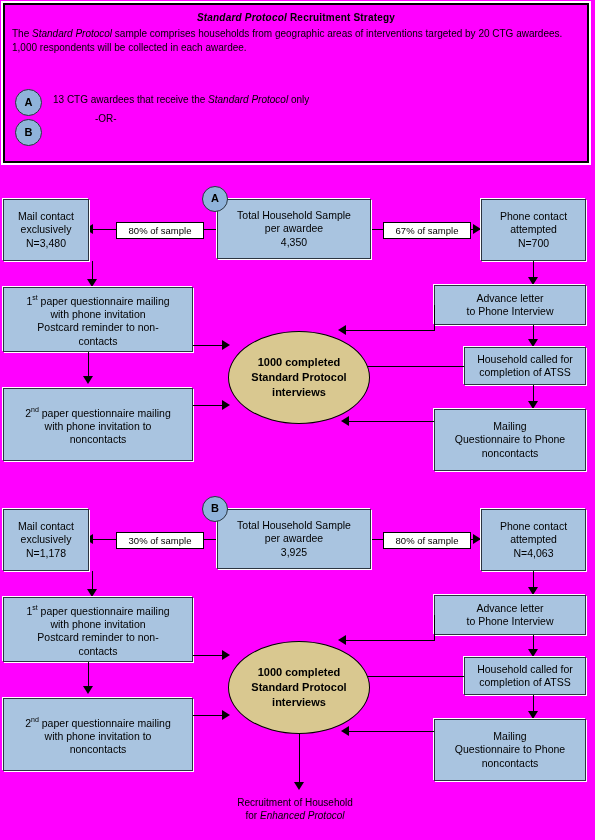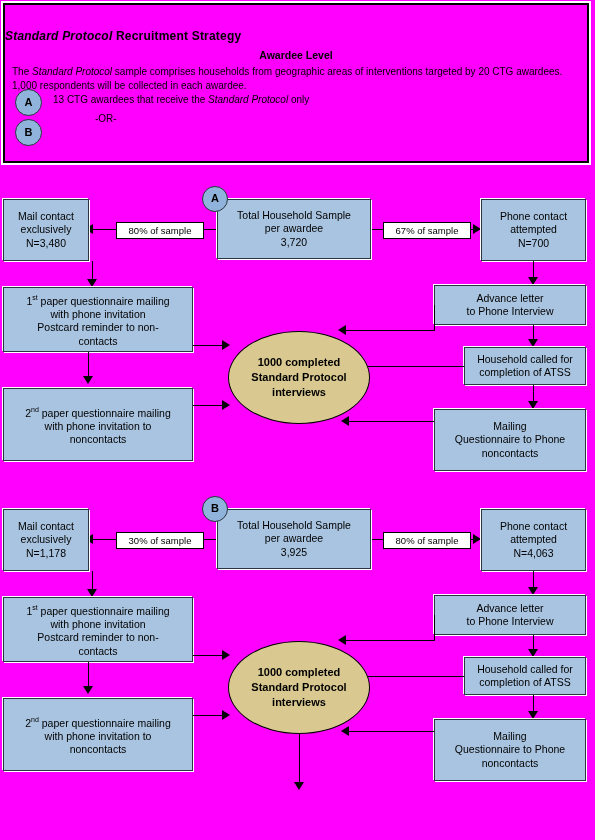--- a/index.html
+++ b/index.html
@@ -23,24 +23,24 @@
     left: 3px;
     top: 3px;
     width: 586px;
     height: 160px;
     background: #ff00ff;
     border: 2px solid #000000;
     box-shadow: 0 0 0 2px #ffffff;
     box-sizing: border-box;
   }
   #header-title {
-    text-align: left;
-    font-size: 12px;
+    text-align: center;
+    font-size: 10px;
     font-weight: bold;
-    margin-top: 24px;
+    margin-top: 7px;
     letter-spacing: .2px;
   }
   #header-title .ital { font-style: italic; }
   #header-subtitle {
     text-align: center;
     font-size: 10.5px;
     font-weight: bold;
     margin-top: 6px;
   }
   #header-desc {
@@ -161,21 +161,20 @@
   .footnote .ital { font-style: italic; }
   .sup { font-size: 7px; vertical-align: super; }
 </style>
 </head>
 <body>
 
 <div id="page">
 
   <div id="header-panel">
     <div id="header-title"><span class="ital">Standard Protocol</span><span> Recruitment Strategy</span></div>
-    <div id="header-subtitle">Awardee Level</div>
     <div id="header-desc"><span>The </span><span class="ital">Standard Protocol</span><span> sample comprises households from geographic areas of interventions targeted by 20 CTG awardees.  1,000 respondents will be collected in each awardee.</span></div>
 
     <div class="legend-circle" style="left:10px; top:84px;">A</div>
     <div class="legend-text" style="left:48px; top:89px;"><span>13  CTG awardees that receive the </span><span class="ital">Standard Protocol</span><span> only</span></div>
 
     <div id="legend-or">-OR-</div>
 
     <div class="legend-circle" style="left:10px; top:114px;">B</div>
   </div>
 
@@ -186,21 +185,21 @@
   <div class="hline" style="left:371px; top:229px; width:110px;"></div>
   <div class="arrow-r" style="left:473px; top:224px;"></div>
   <div class="edge-label" style="left:383px; top:222px; width:88px;">67% of sample</div>
 
   <div class="marker" style="left:202px; top:186px;">A</div>
 
   <div class="box" style="left:217px; top:199px; width:154px; height:60px;">
     <div>
       <span>Total Household Sample</span><br>
       <span>per awardee</span><br>
-      <span>3,720</span>
+      <span>4,350</span>
     </div>
   </div>
 
   <div class="box" style="left:3px; top:199px; width:86px; height:62px;">
     <div>
       <span>Mail contact</span><br>
       <span>exclusively</span><br>
       <span>N=3,480</span>
     </div>
   </div>
@@ -399,14 +398,18 @@
     <div>
       <span>1000 completed</span><br>
       <span>Standard Protocol</span><br>
       <span>interviews</span>
     </div>
   </div>
 
   <div class="vline" style="left:299px; top:734px; height:52px;"></div>
   <div class="arrow-d" style="left:294px; top:782px;"></div>
 
+  <div class="footnote" style="left:195px; top:796px;">
+    <span>Recruitment of Household</span><br>
+    <span>for </span><span class="ital">Enhanced Protocol</span>
+  </div>
 
 </div>
 
 </body></html>

